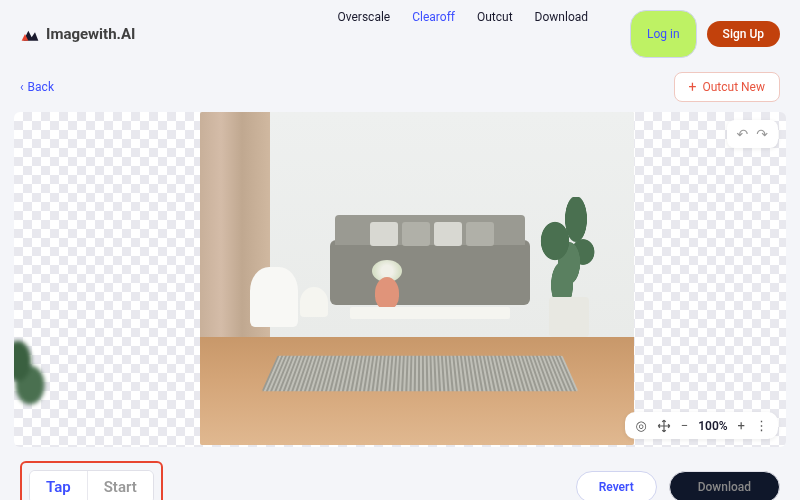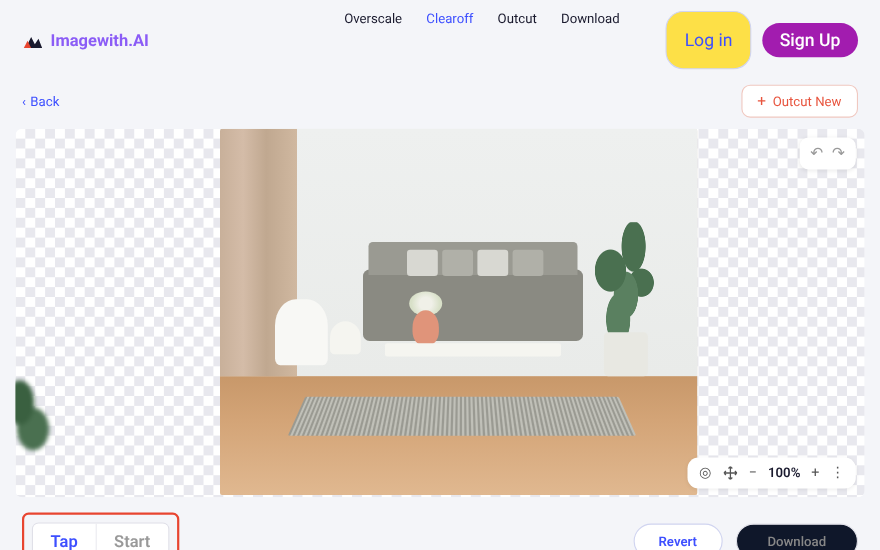--- a/index.html
+++ b/index.html
@@ -1,26 +1,26 @@
 <!DOCTYPE html>
 <html><head>
 <meta charset="utf-8">
 <style>
 *{margin:0;padding:0;box-sizing:border-box;font-family:-apple-system,BlinkMacSystemFont,'Segoe UI',Roboto,sans-serif}
 body{width:800px;height:500px;background:#f4f5f9;overflow:hidden}
 .header{display:flex;align-items:center;justify-content:space-between;padding:10px 20px;background:#f4f5f9}
 .logo-area{display:flex;align-items:center;gap:6px}
 .logo-icon{width:20px;height:20px}
-.logo-text{font-size:15px;font-weight:700;color:#8b5cf6}
+.logo-text{font-size:15px;font-weight:700;color:#404040}
 .nav{display:flex;gap:22px}
 .nav-item{font-size:12px;color:#1a1a2e;cursor:pointer}
 .nav-item.active{color:#3d4fff}
 .auth{display:flex;align-items:center;gap:10px;margin-left:20px}
-.btn-login{font-size:16px;color:#3d4fff;border:1.5px solid #d0d4f0;border-radius:16px;padding:16px 16px;background:#fde047;cursor:pointer}
-.btn-signup{font-size:16px;color:#fff;background:#a21caf;border:none;border-radius:16px;padding:6px 16px;cursor:pointer;font-weight:500}
+.btn-login{font-size:12px;color:#3d4fff;border:1.5px solid #d0d4f0;border-radius:16px;padding:16px 16px;background:#bef264;cursor:pointer}
+.btn-signup{font-size:12px;color:#fff;background:#c2410c;border:none;border-radius:16px;padding:6px 16px;cursor:pointer;font-weight:500}
 .subheader{display:flex;align-items:center;justify-content:space-between;padding:4px 20px 10px}
 .back-link{display:flex;align-items:center;gap:4px;font-size:12px;color:#3d4fff;cursor:pointer}
 .btn-startnew{display:flex;align-items:center;gap:6px;font-size:12px;color:#e8553f;border:1px solid #f0c8c0;border-radius:8px;padding:6px 14px;background:#fff;cursor:pointer}
 .plus-icon{font-size:14px;font-weight:400}
 .canvas-area{position:relative;margin:0 14px;height:335px;border-radius:6px;background-image:repeating-conic-gradient(#e8e8ee 0% 25%,#fff 0% 50%);background-size:18px 18px;overflow:hidden}
 .image-preview{position:absolute;left:186px;top:0;width:434px;height:333px;background:#e8e5e0;border-radius:2px;overflow:hidden}
 .room{position:absolute;inset:0}
 .wall{position:absolute;top:0;left:0;right:0;height:225px;background:linear-gradient(180deg,#eef0ef 0%,#e9ebe9 100%)}
 .floor{position:absolute;bottom:0;left:0;right:0;height:108px;background:linear-gradient(180deg,#c8986a 0%,#d4a578 40%,#e0b890 100%)}
 .rug{position:absolute;bottom:45px;left:70px;width:300px;height:55px;background:repeating-linear-gradient(90deg,#9a9a92 0 2px,#c0c0b8 2px 4px);border-radius:2px;transform:perspective(400px) rotateX(50deg)}

